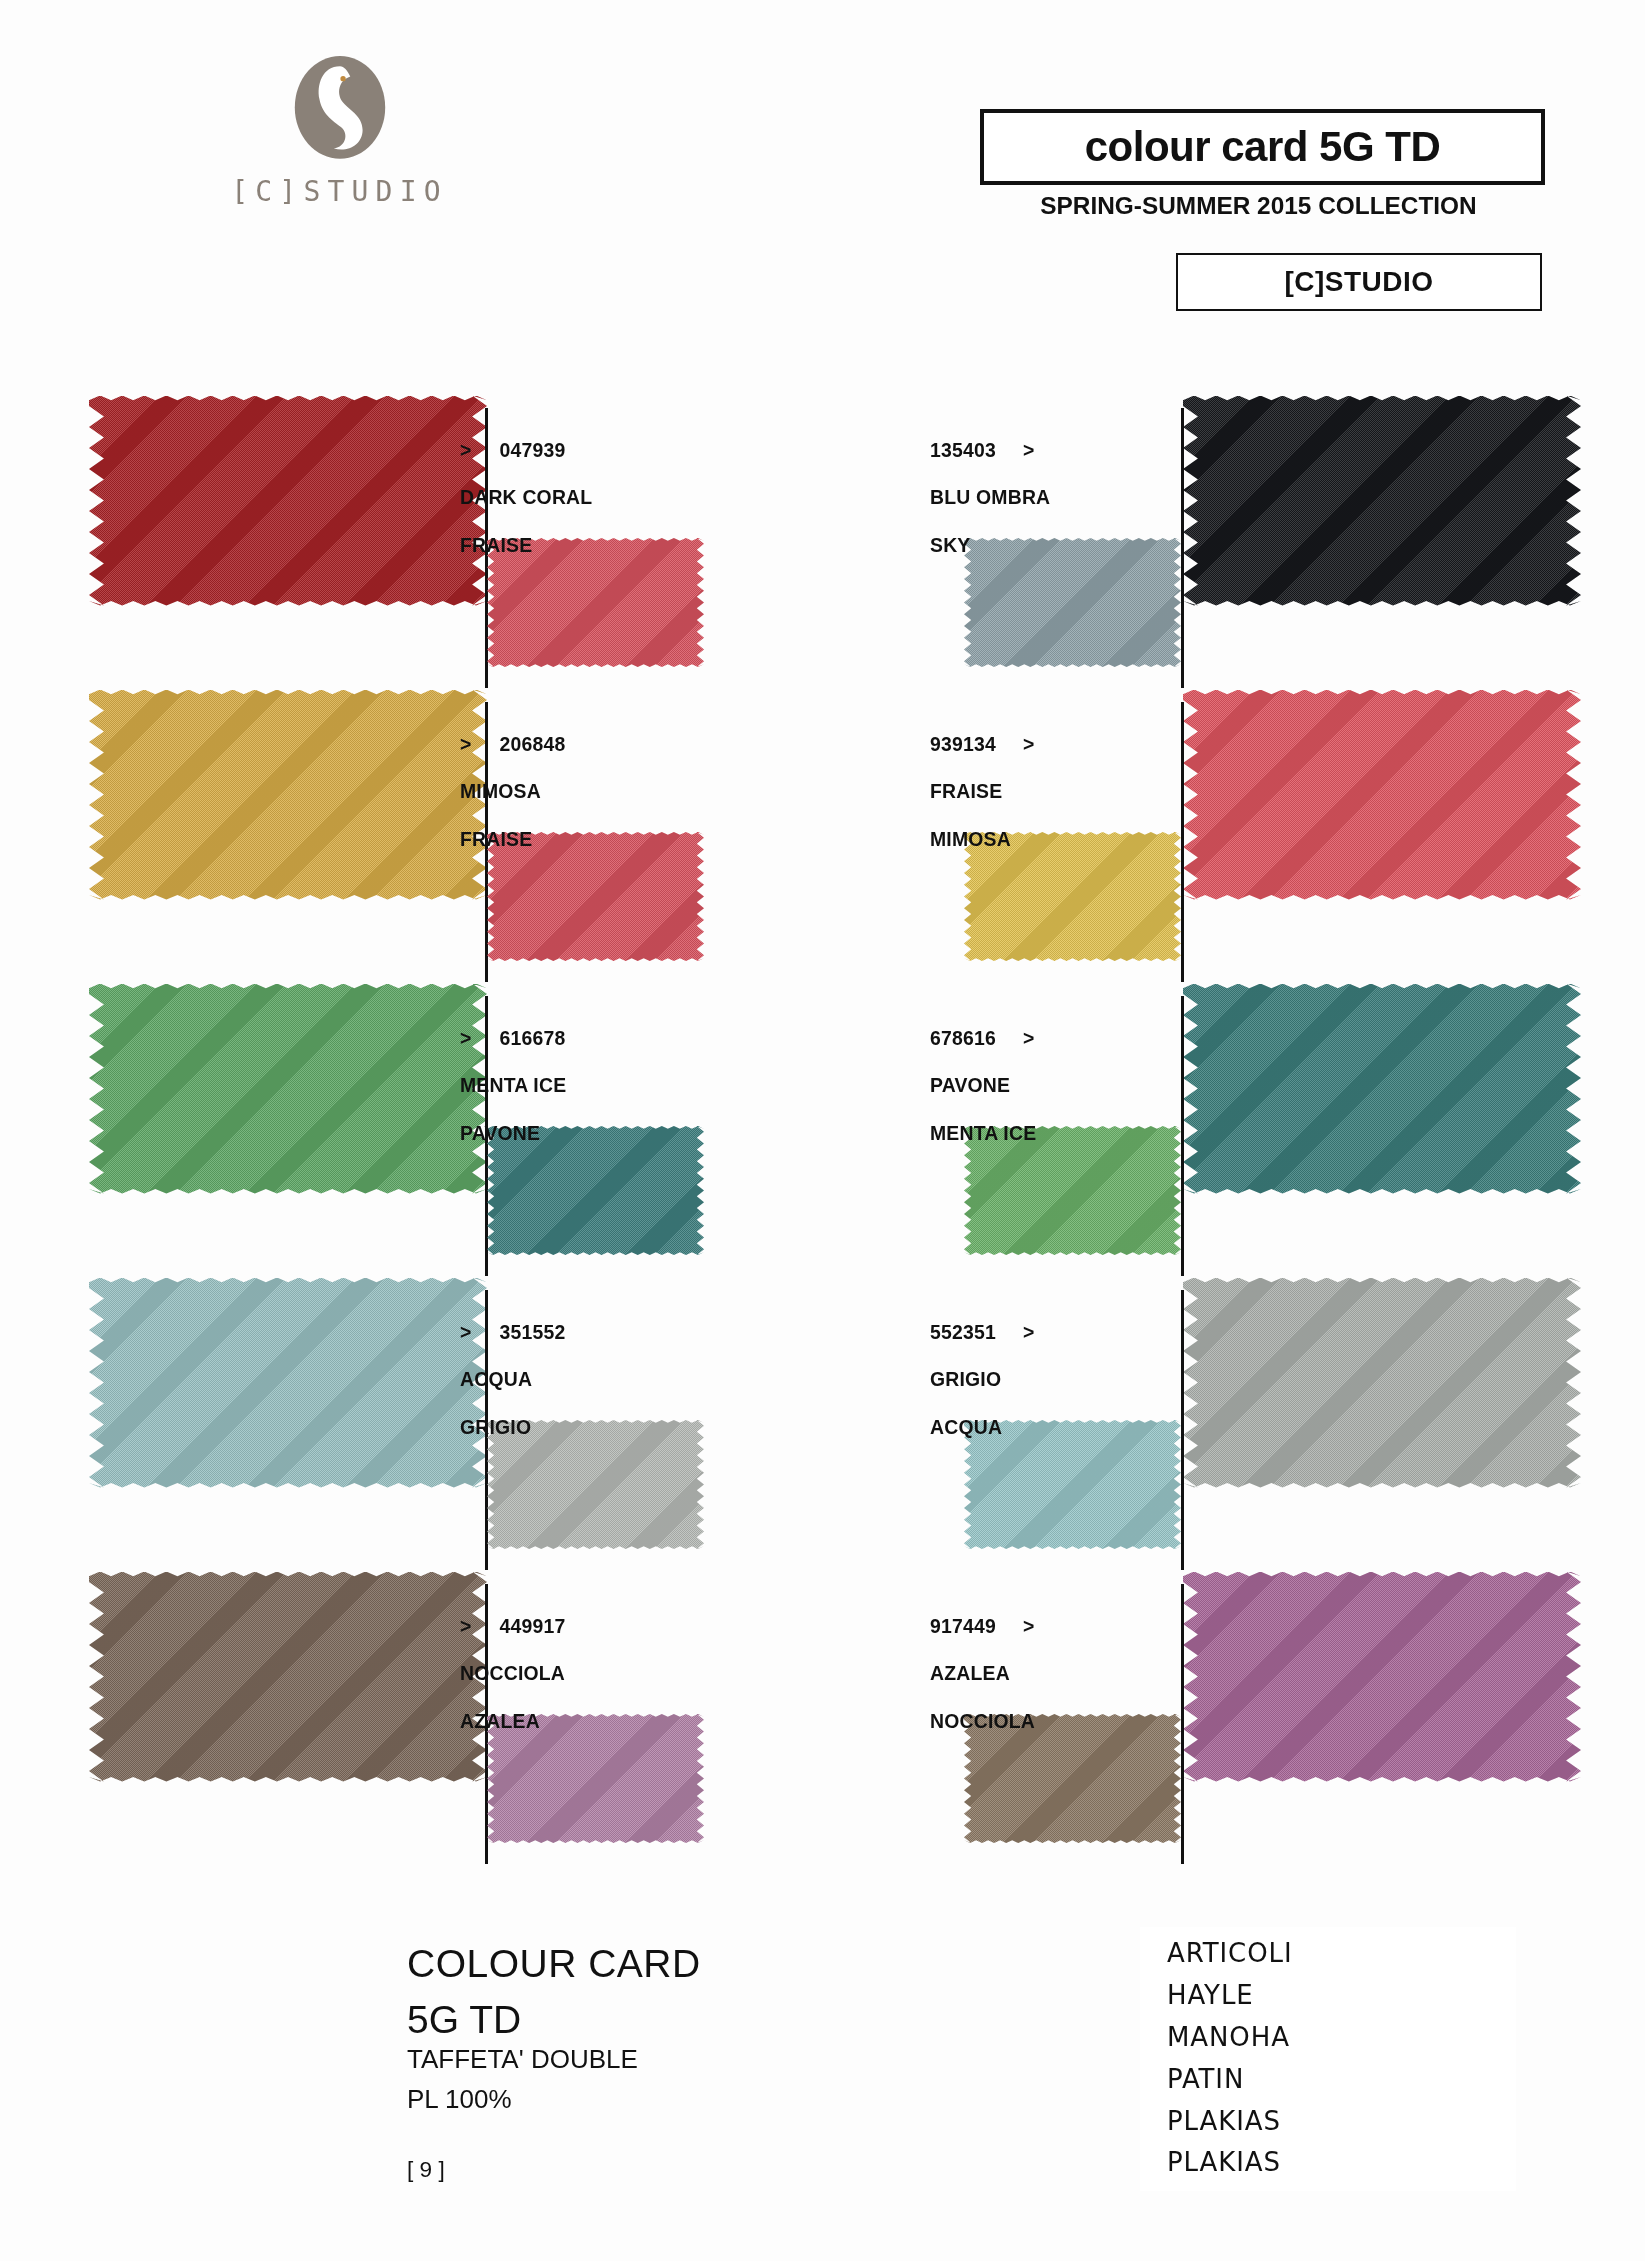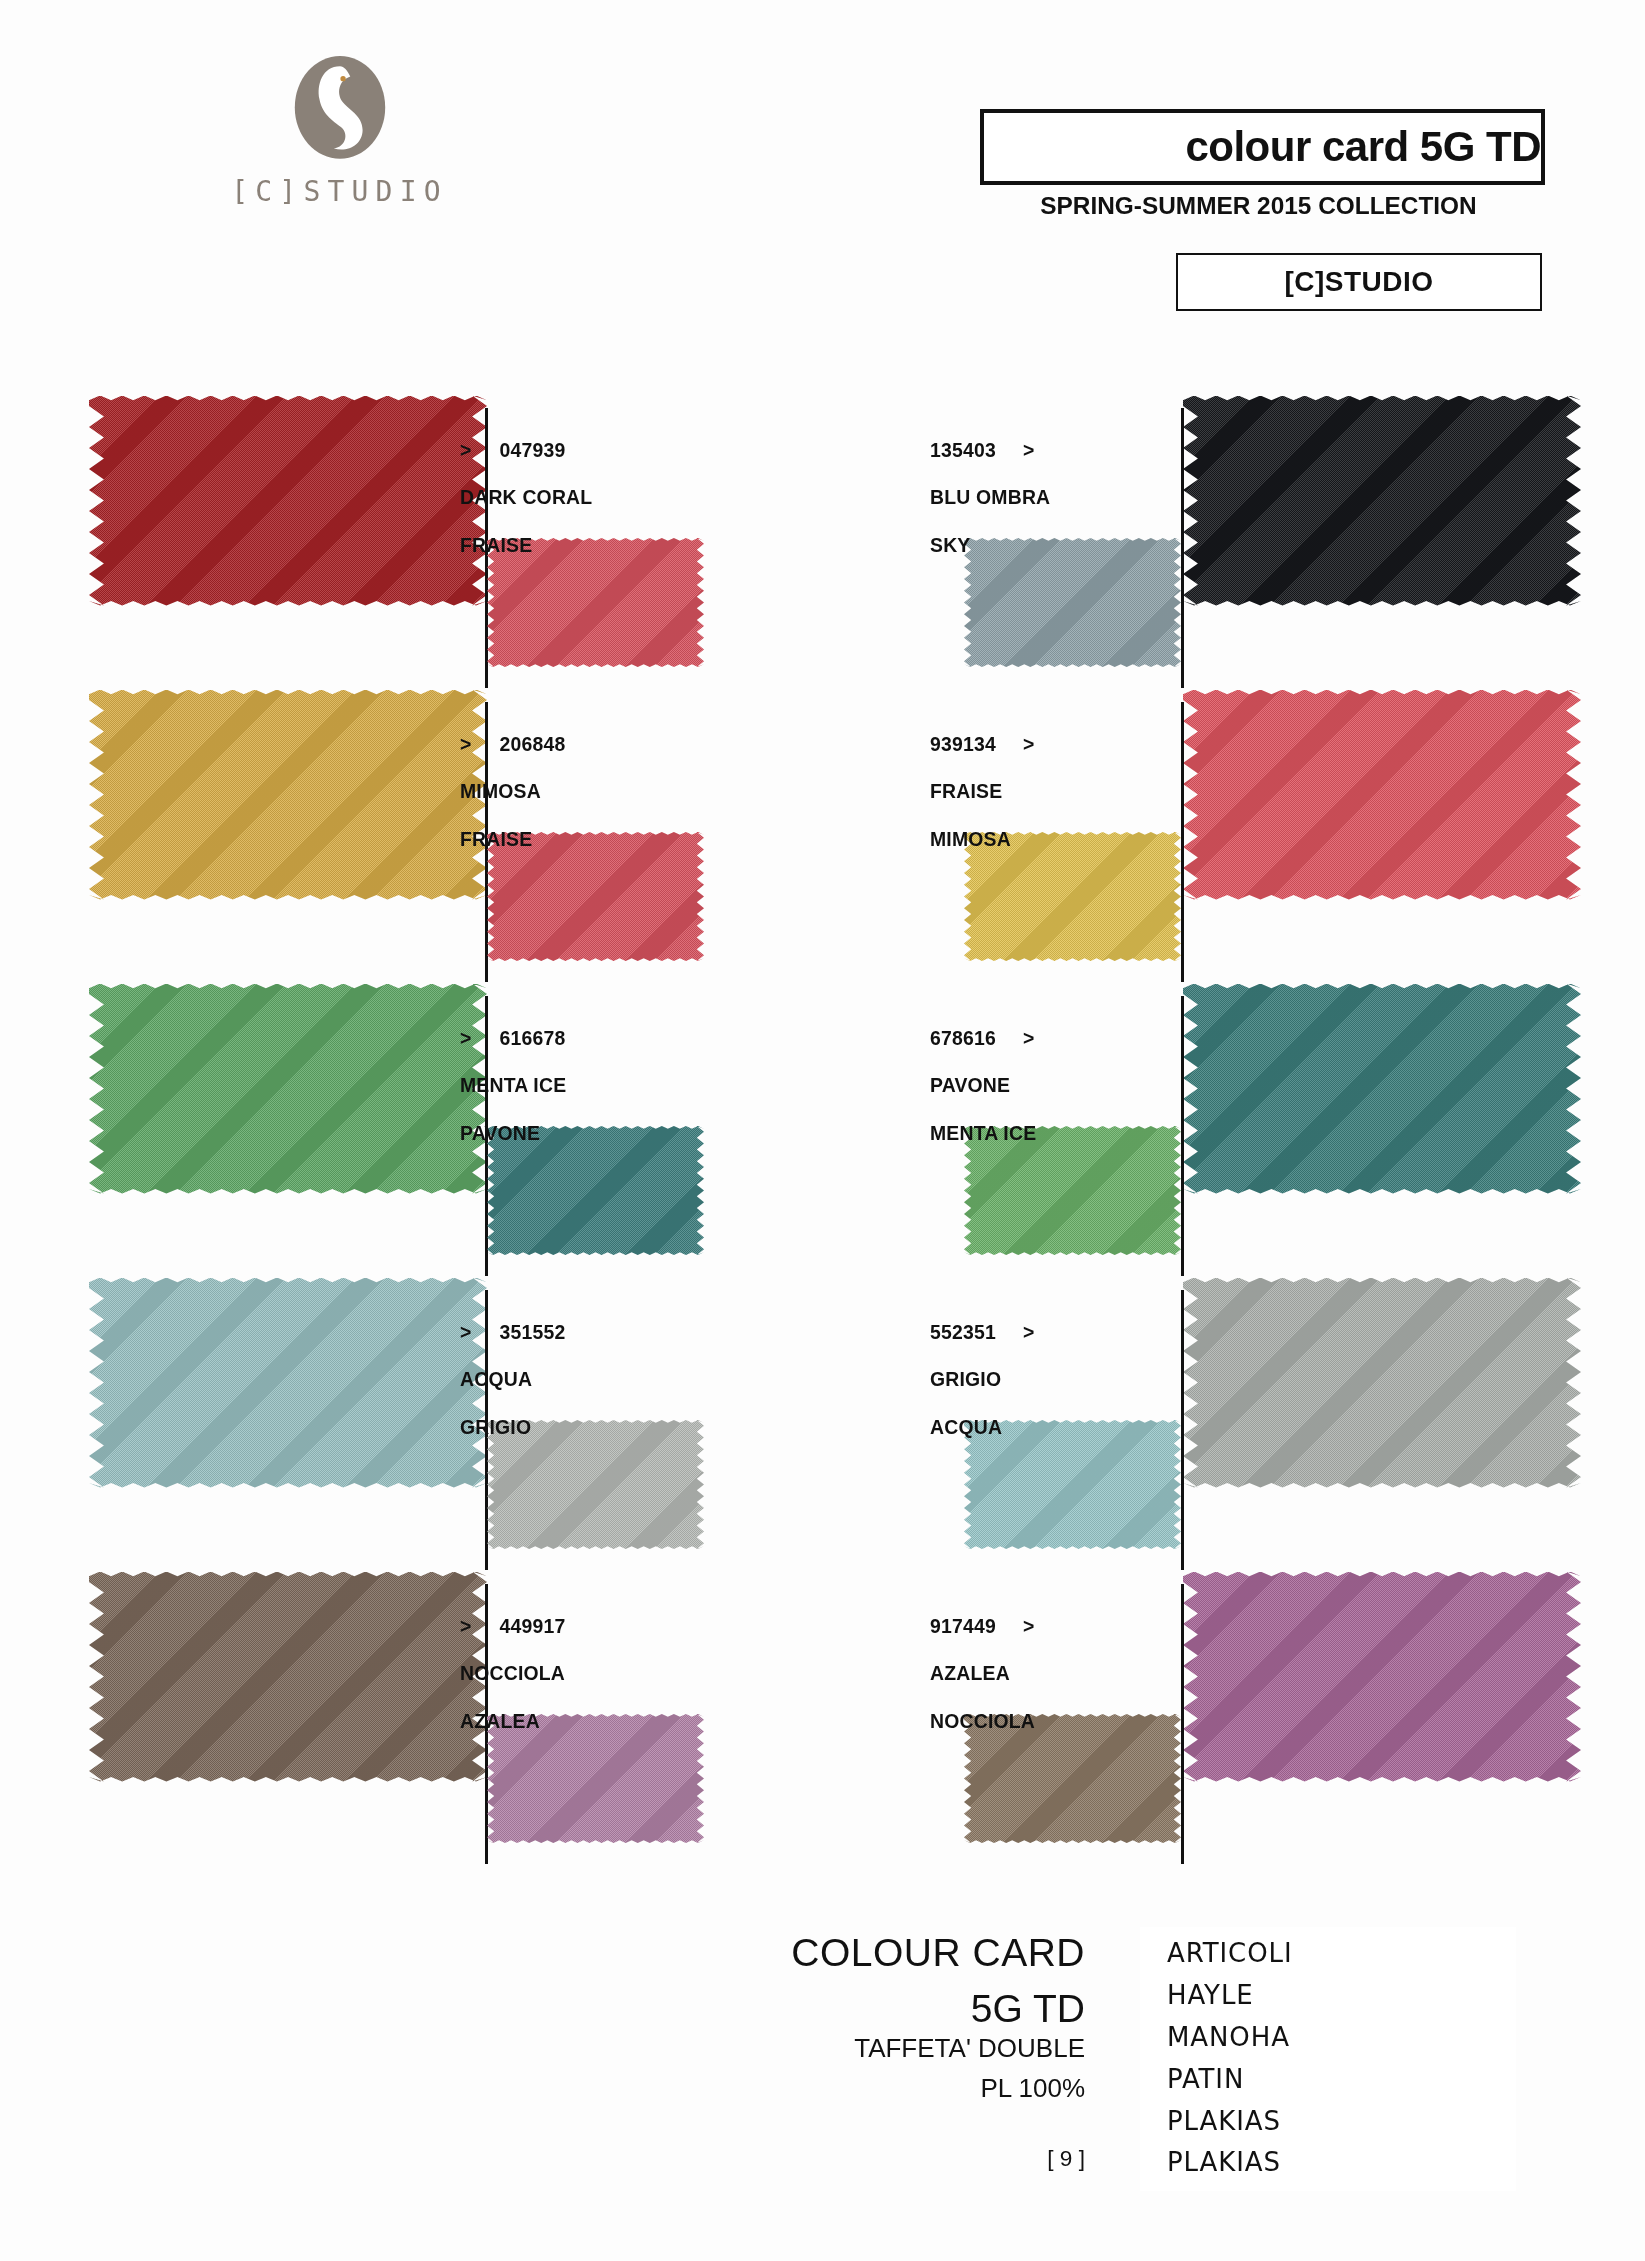--- a/index.html
+++ b/index.html
@@ -16,21 +16,21 @@
   .header{position:absolute;left:0;top:0;width:1645px;height:357px;}
   .logo-block{position:absolute;left:136px;top:54px;width:407px;text-align:center;}
   .logo-mark{width:104px;height:113px;margin:0 auto;display:block;}
   .logo-word{
     margin-top:8.1px;font-size:28px;letter-spacing:7.2px;color:#8a8178;
     font-weight:400;font-family:"DejaVu Sans Mono", monospace;white-space:nowrap;
   }
   .title-box{
     position:absolute;left:980px;top:109px;width:557px;height:68px;
     border:4.1px solid #111;background:#fff;
-    display:flex;align-items:center;justify-content:flex-end;
+    display:flex;align-items:center;justify-content:center;
   }
   .title-box span{font-size:42px;font-weight:700;letter-spacing:-0.5px;line-height:1;}
   .subtitle{
     position:absolute;left:980px;top:192px;width:557px;text-align:center;
     font-size:24.4px;font-weight:700;letter-spacing:0px;
   }
   .studio-box{
     position:absolute;left:1176px;top:253px;width:362px;height:54px;
     border:2.7px solid #111;background:#fff;
     display:flex;align-items:center;justify-content:center;
@@ -64,21 +64,21 @@
   .cell.left .labels .code .arrow{margin-right:28px;}
   
   .cell.right .labels{left:95px;top:59px;text-align:left;}
   .cell.right .labels .code .arrow{margin-left:27px;}
 
   
   .brk{position:absolute;background:#111;}
 
   
   .footer{position:absolute;left:0;top:1913px;width:1645px;height:407px;}
-  .foot-center{position:absolute;left:407px;top:18px;width:678px;text-align:right;}
+  .foot-center{position:absolute;left:407px;top:29px;width:678px;text-align:left;}
   .foot-l1{font-size:39px;font-weight:400;letter-spacing:0.5px;}
   .foot-l2{font-size:39px;font-weight:400;margin-top:11.8px;}
   .foot-l3{font-size:26px;font-weight:400;margin-top:2px;}
   .foot-l4{font-size:26px;font-weight:400;margin-top:9px;}
   .foot-page{font-size:22.6px;font-weight:400;margin-top:42px;}
 
   .articles{
     position:absolute;left:1140px;top:13.6px;width:344px;
     background:#fff;padding:11.8px 4.5px 13.6px 27px;
   }

